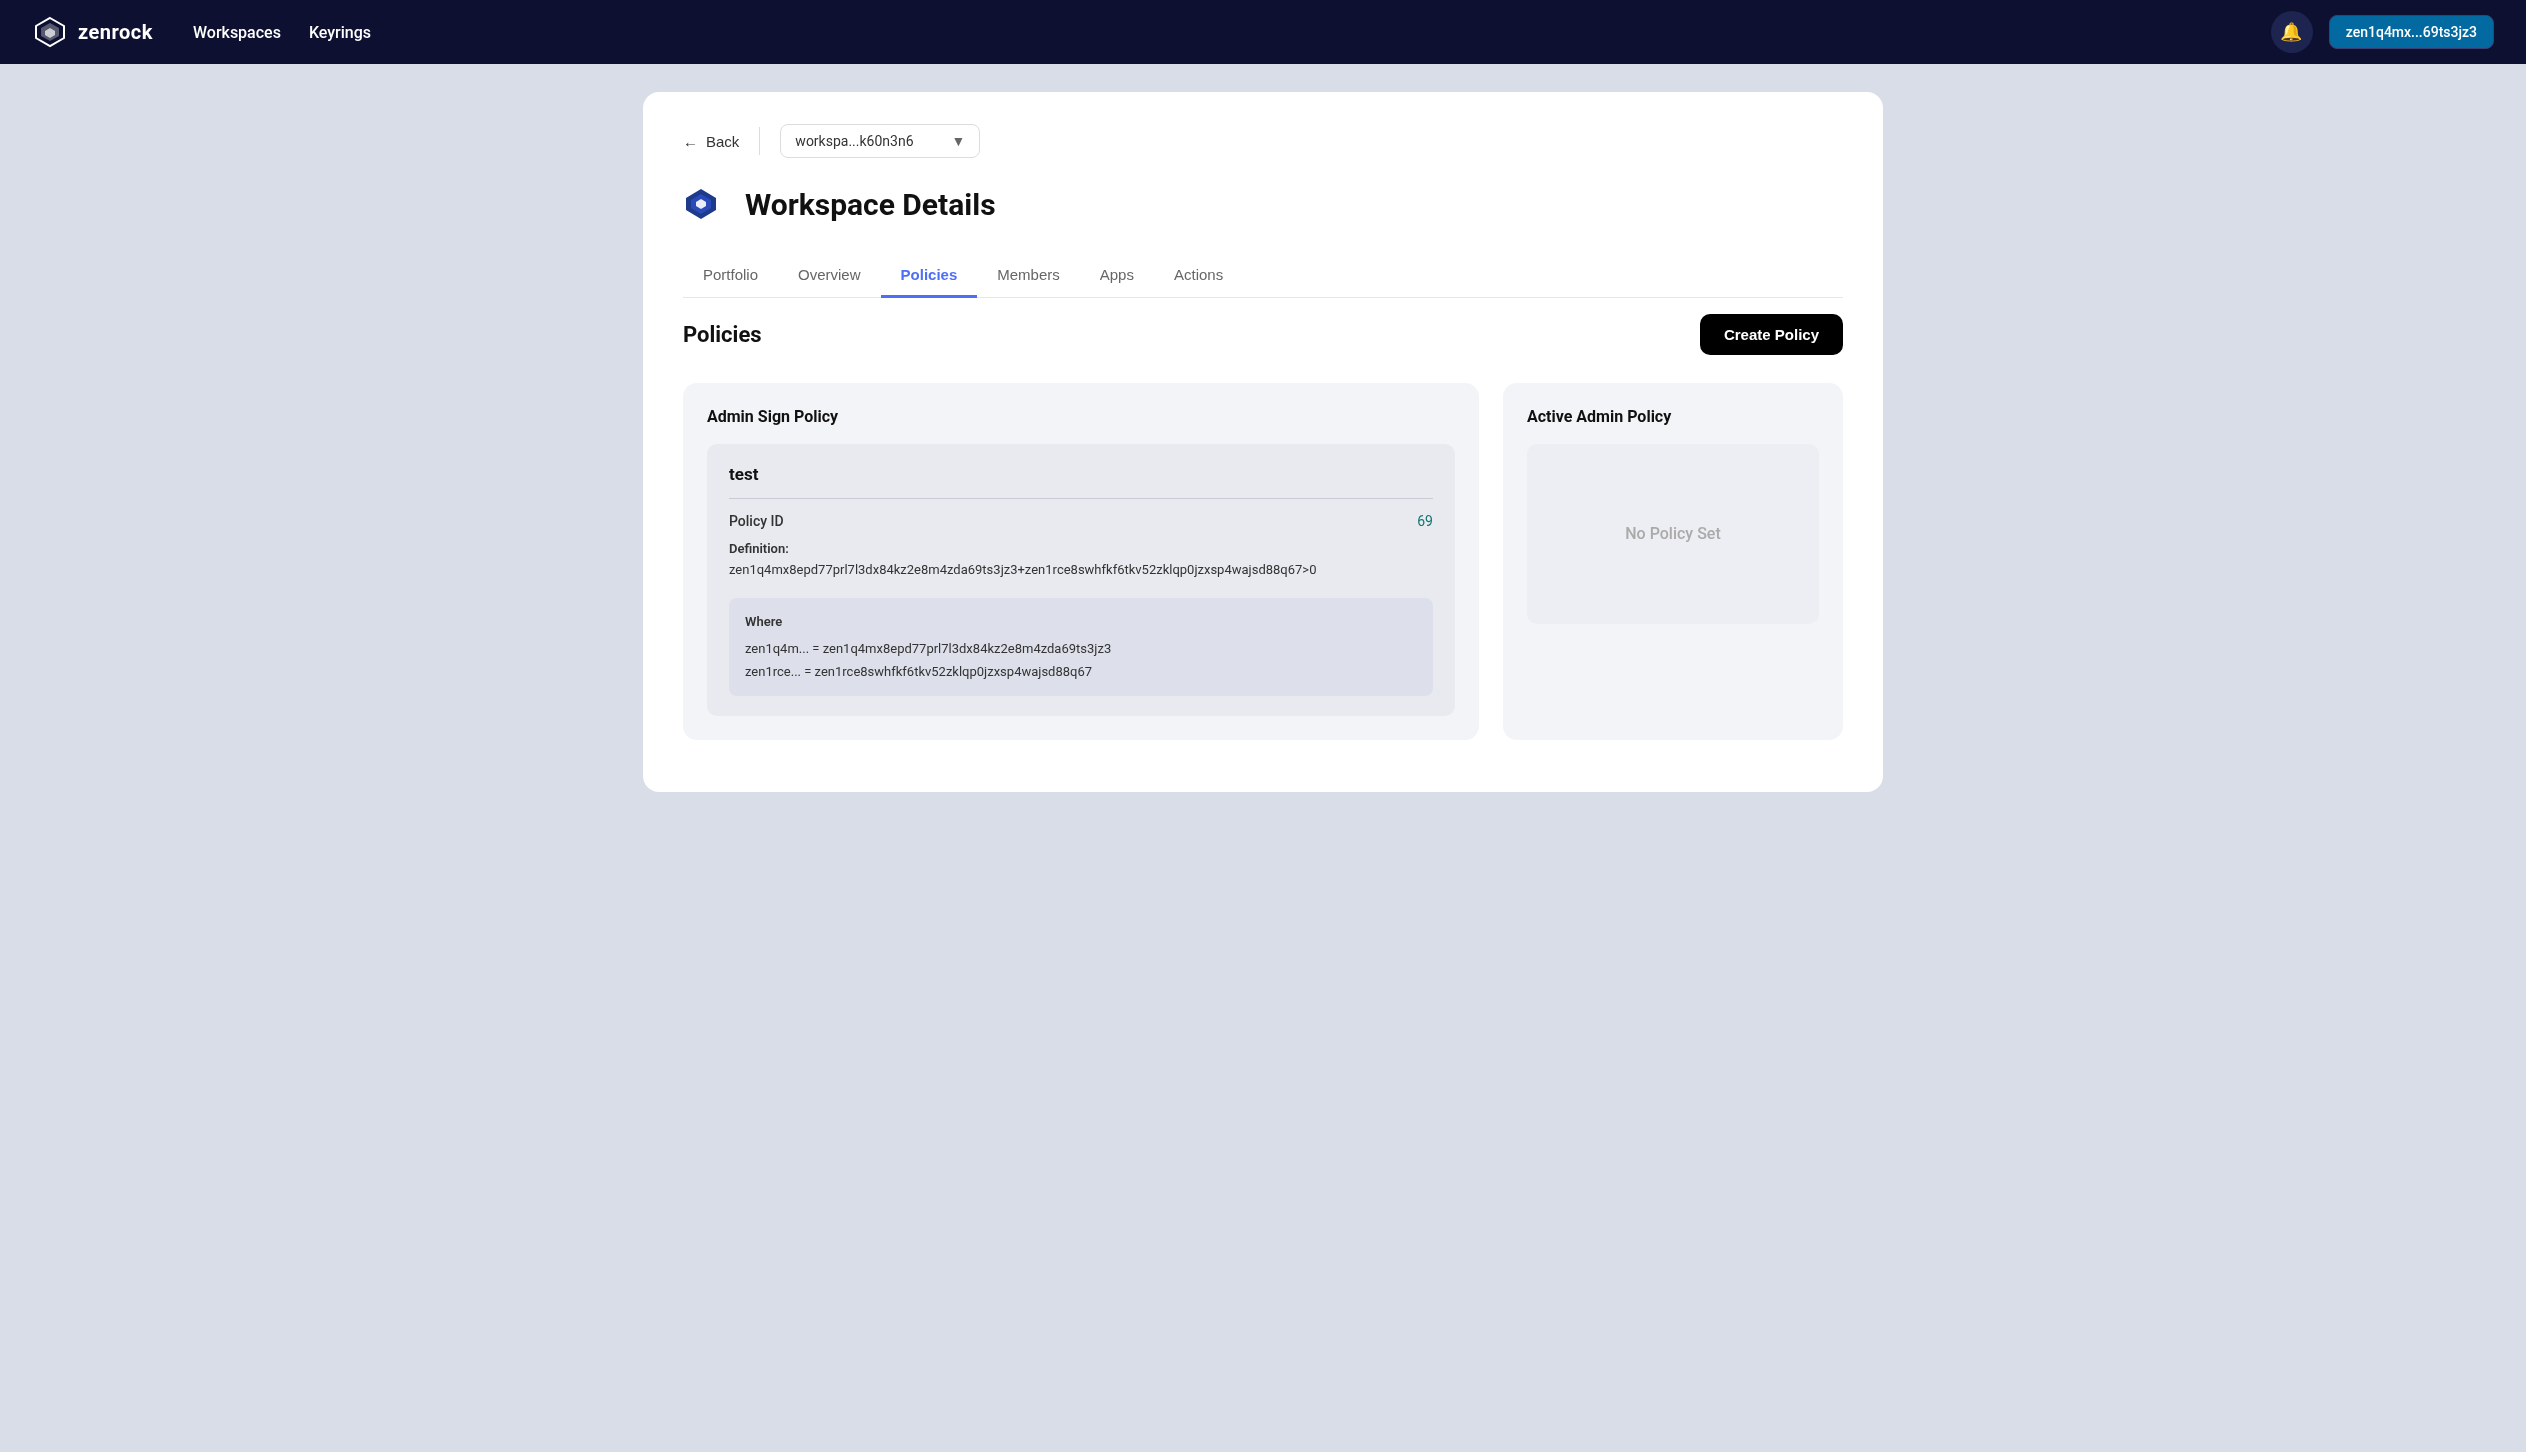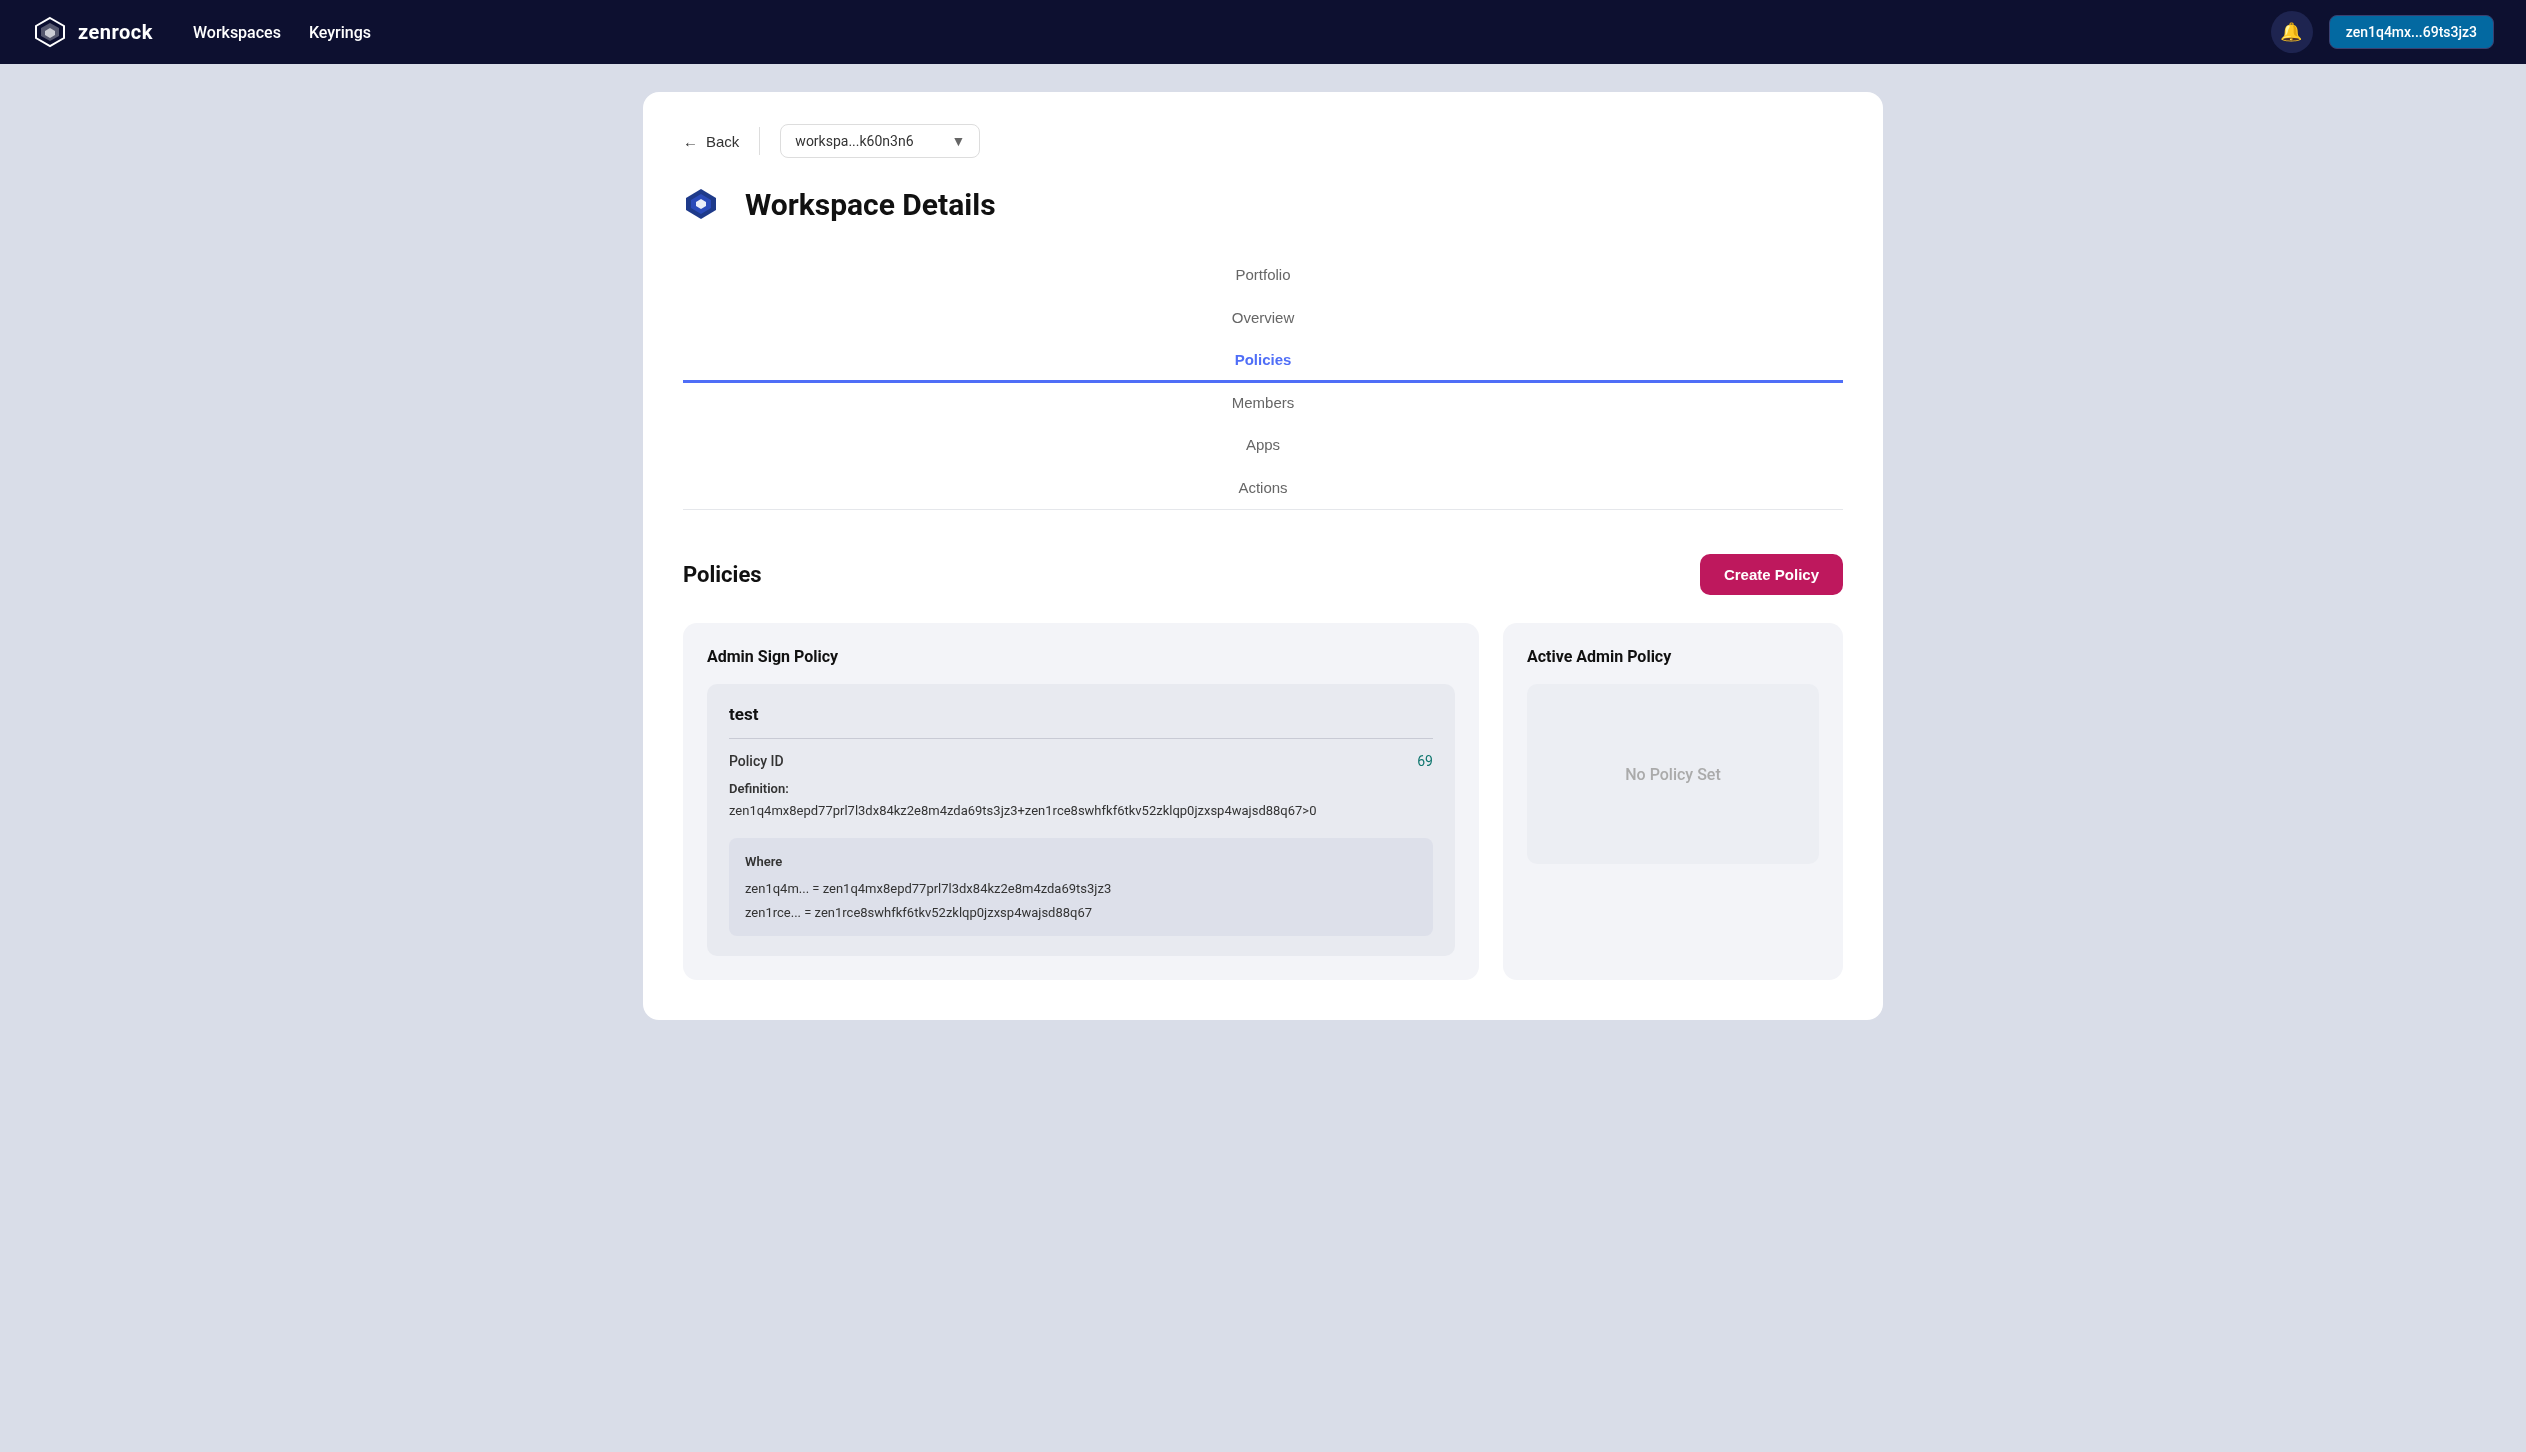--- a/index.html
+++ b/index.html
@@ -147,22 +147,21 @@
       font-size: 30px;
       font-weight: 700;
       color: #111;
     }
 
     
     .tabs {
       display: flex;
       gap: 0;
       border-bottom: 1.5px solid #e5e7eb;
-      margin-bottom: 44px;
-      flex-direction: column;
+      margin-bottom: 16px;
     }
     .tab {
       padding: 12px 20px;
       font-size: 15px;
       color: #666;
       cursor: pointer;
       border-bottom: 3px solid transparent;
       margin-bottom: -1.5px;
       font-weight: 400;
       background: none;
@@ -183,21 +182,21 @@
       align-items: center;
       justify-content: space-between;
       margin-bottom: 28px;
     }
     .section-title {
       font-size: 22px;
       font-weight: 700;
       color: #111;
     }
     .create-btn {
-      background: #be185d;
+      background: #000000;
       color: white;
       border: none;
       border-radius: 10px;
       padding: 12px 24px;
       font-size: 15px;
       font-weight: 600;
       cursor: pointer;
     }
 
     

